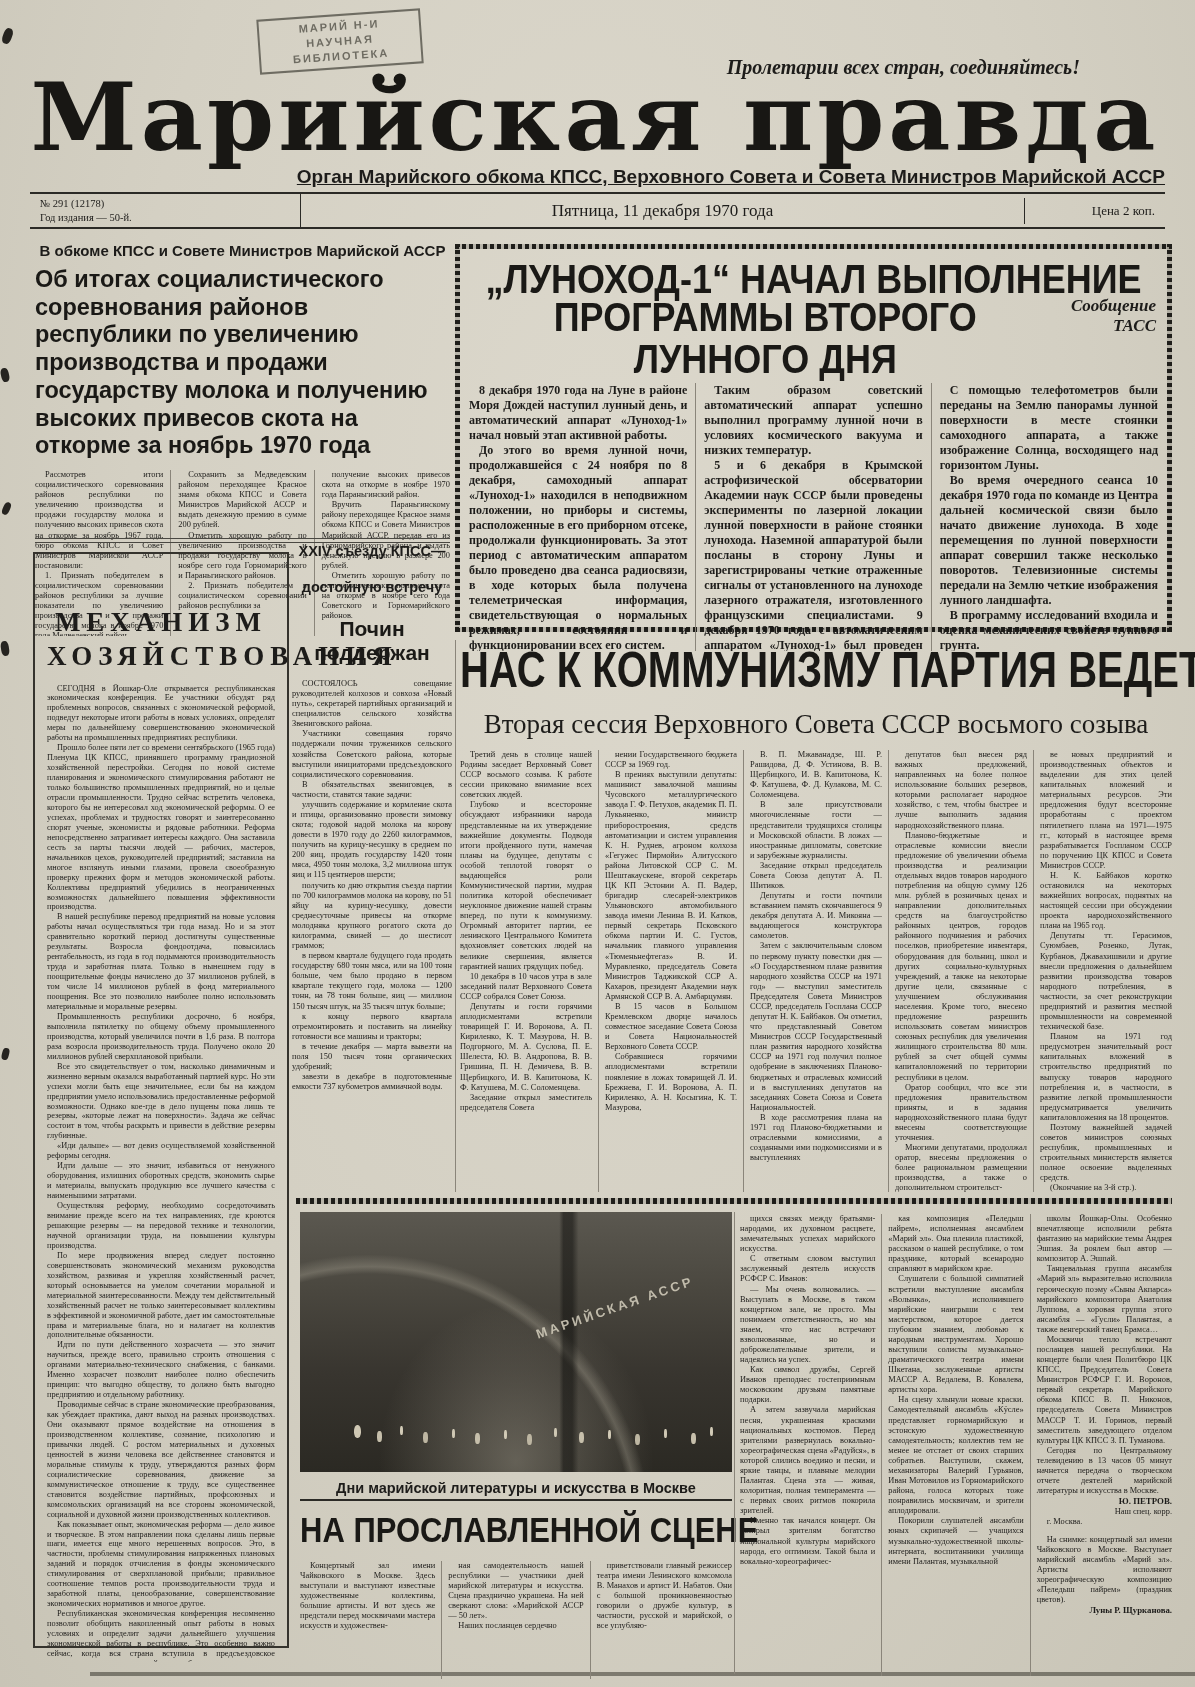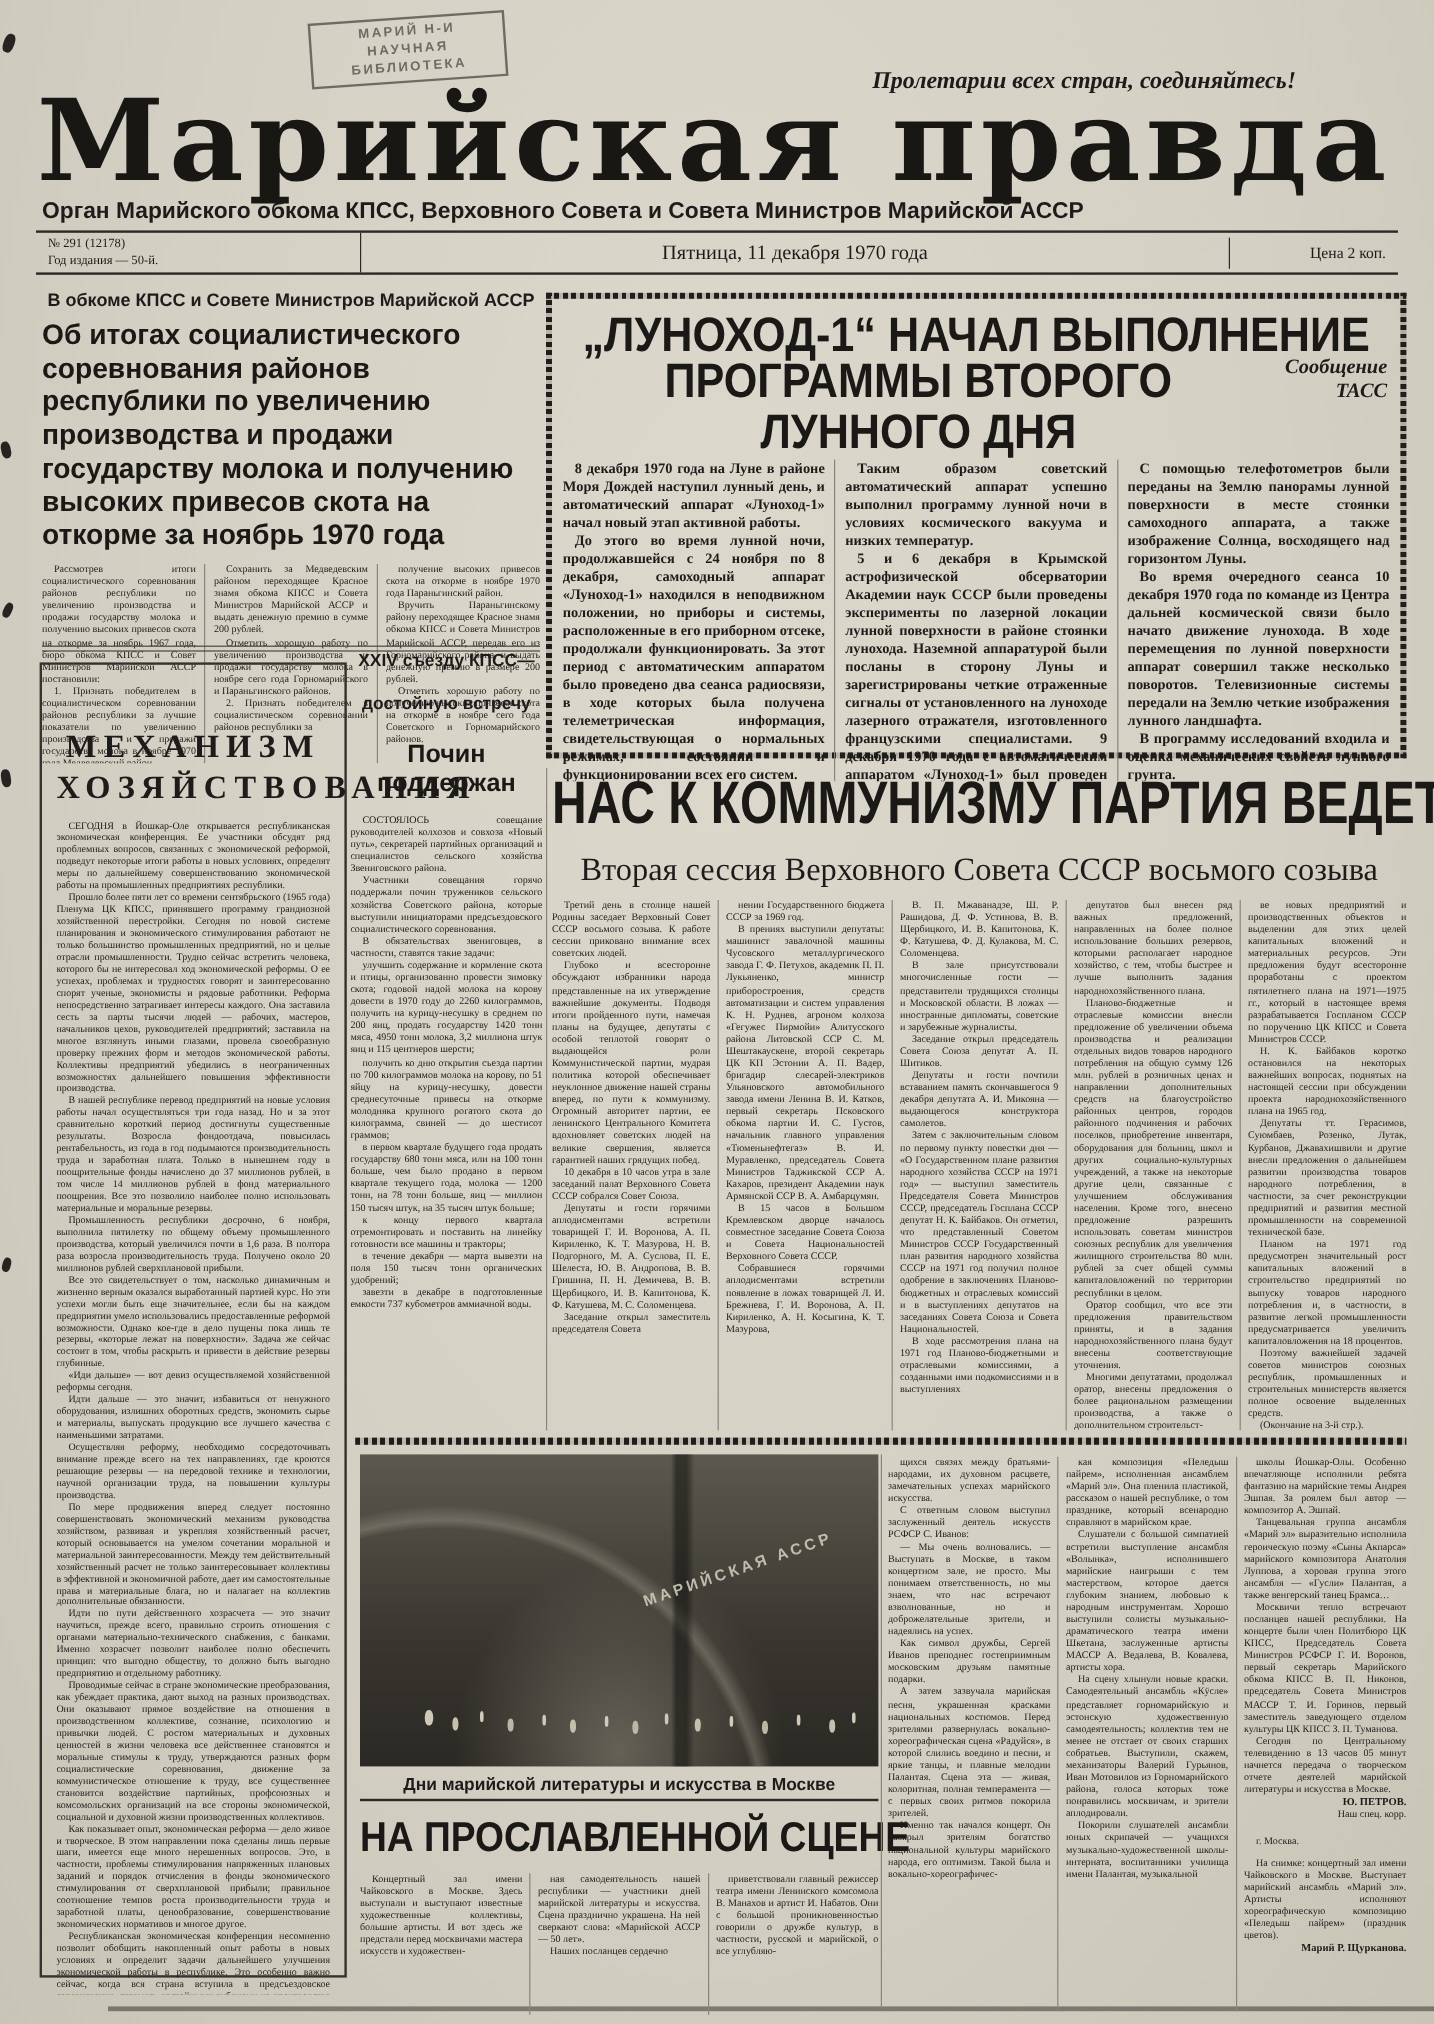--- a/index.html
+++ b/index.html
@@ -9,21 +9,21 @@
     font-family:"Liberation Serif", serif;color:#1d1c1a;}
   .abs{position:absolute;}
   .mark{position:absolute;background:#262420;border-radius:40%;}
   
   .stamp{border:2px solid #55534a;color:#55534a;transform:rotate(-4deg);opacity:.8;
     text-align:center;font-family:"Liberation Sans",sans-serif;font-weight:bold;
     font-size:11px;line-height:1.35;letter-spacing:2px;padding:3px 4px;}
   .slogan{font-style:italic;font-weight:bold;font-size:20px;text-align:right;}
   .masthead{font-family:"DejaVu Serif",serif;font-weight:bold;font-size:96px;line-height:1;
     letter-spacing:4px;text-align:center;white-space:nowrap;transform:scaleY(.98);color:#181714;}
-  .subtitle{font-family:"Liberation Sans",sans-serif;font-weight:bold;font-size:19px;text-align:left;}
+  .subtitle{font-family:"Liberation Sans",sans-serif;font-weight:bold;font-size:19px;text-align:right;text-decoration:underline;}
   .dateline{border-top:2px solid #2b2a26;border-bottom:2px solid #2b2a26;display:flex;align-items:center;}
   .dl-cell{padding:3px 10px;font-weight:normal;}
   .dl-left{width:250px;font-size:10.5px;line-height:1.3;border-right:1px solid #2b2a26;}
   .dl-center{flex:1;text-align:center;font-size:17px;border-right:1px solid #2b2a26;}
   .dl-right{width:120px;text-align:right;font-size:13px;}
   
   .kicker{font-family:"Liberation Sans",sans-serif;font-weight:bold;text-align:center;}
   .headline-sans{font-family:"Liberation Sans",sans-serif;font-weight:bold;color:#1a1916;}
   .cols{display:flex;}
   .col{overflow:hidden;text-align:justify;}
@@ -273,20 +273,20 @@
       </div>
     <div class="col" style="width:138px;height:462px;padding-left:6px;">
       <div>
           <p>школы Йошкар-Олы. Особенно впечатляюще исполнили ребята фантазию на марийские темы Андрея Эшпая. За роялем был автор — композитор А. Эшпай.</p>
           <p>Танцевальная группа ансамбля «Марий эл» выразительно исполнила героическую поэму «Сыны Акпарса» марийского композитора Анатолия Луппова, а хоровая группа этого ансамбля — «Гусли» Палантая, а также венгерский танец Брамса…</p>
           <p>Москвичи тепло встречают посланцев нашей республики. На концерте были член Политбюро ЦК КПСС, Председатель Совета Министров РСФСР Г. И. Воронов, первый секретарь Марийского обкома КПСС В. П. Никонов, председатель Совета Министров МАССР Т. И. Горинов, первый заместитель заведующего отделом культуры ЦК КПСС З. П. Туманова.</p>
           <p>Сегодня по Центральному телевидению в 13 часов 05 минут начнется передача о творческом отчете деятелей марийской литературы и искусства в Москве.</p>
         </div>
       <p class="sig-small">Ю. ПЕТРОВ.</p>
       <p class="plain-right">Наш спец. корр.</p>
-      <p class="plain-right" style="text-align:left;margin-top:13px;">г. Москва.</p>
+      <p class="plain-right" style="text-align:left;">г. Москва.</p>
       <div style="margin-top:8px;"></div>
       <p style="margin:8px 0 0;text-indent:10px;">На снимке: концертный зал имени Чайковского в Москве. Выступает марийский ансамбль «Марий эл». Артисты исполняют хореографическую композицию «Пеледыш пайрем» (праздник цветов).</p>
-      <p class="sig-small">Марий Р. Щурканова.</p>
+      <p class="sig-small">Луны Р. Щурканова.</p>
     </div>
   </div>
 
 </div>
 
 </body></html>

